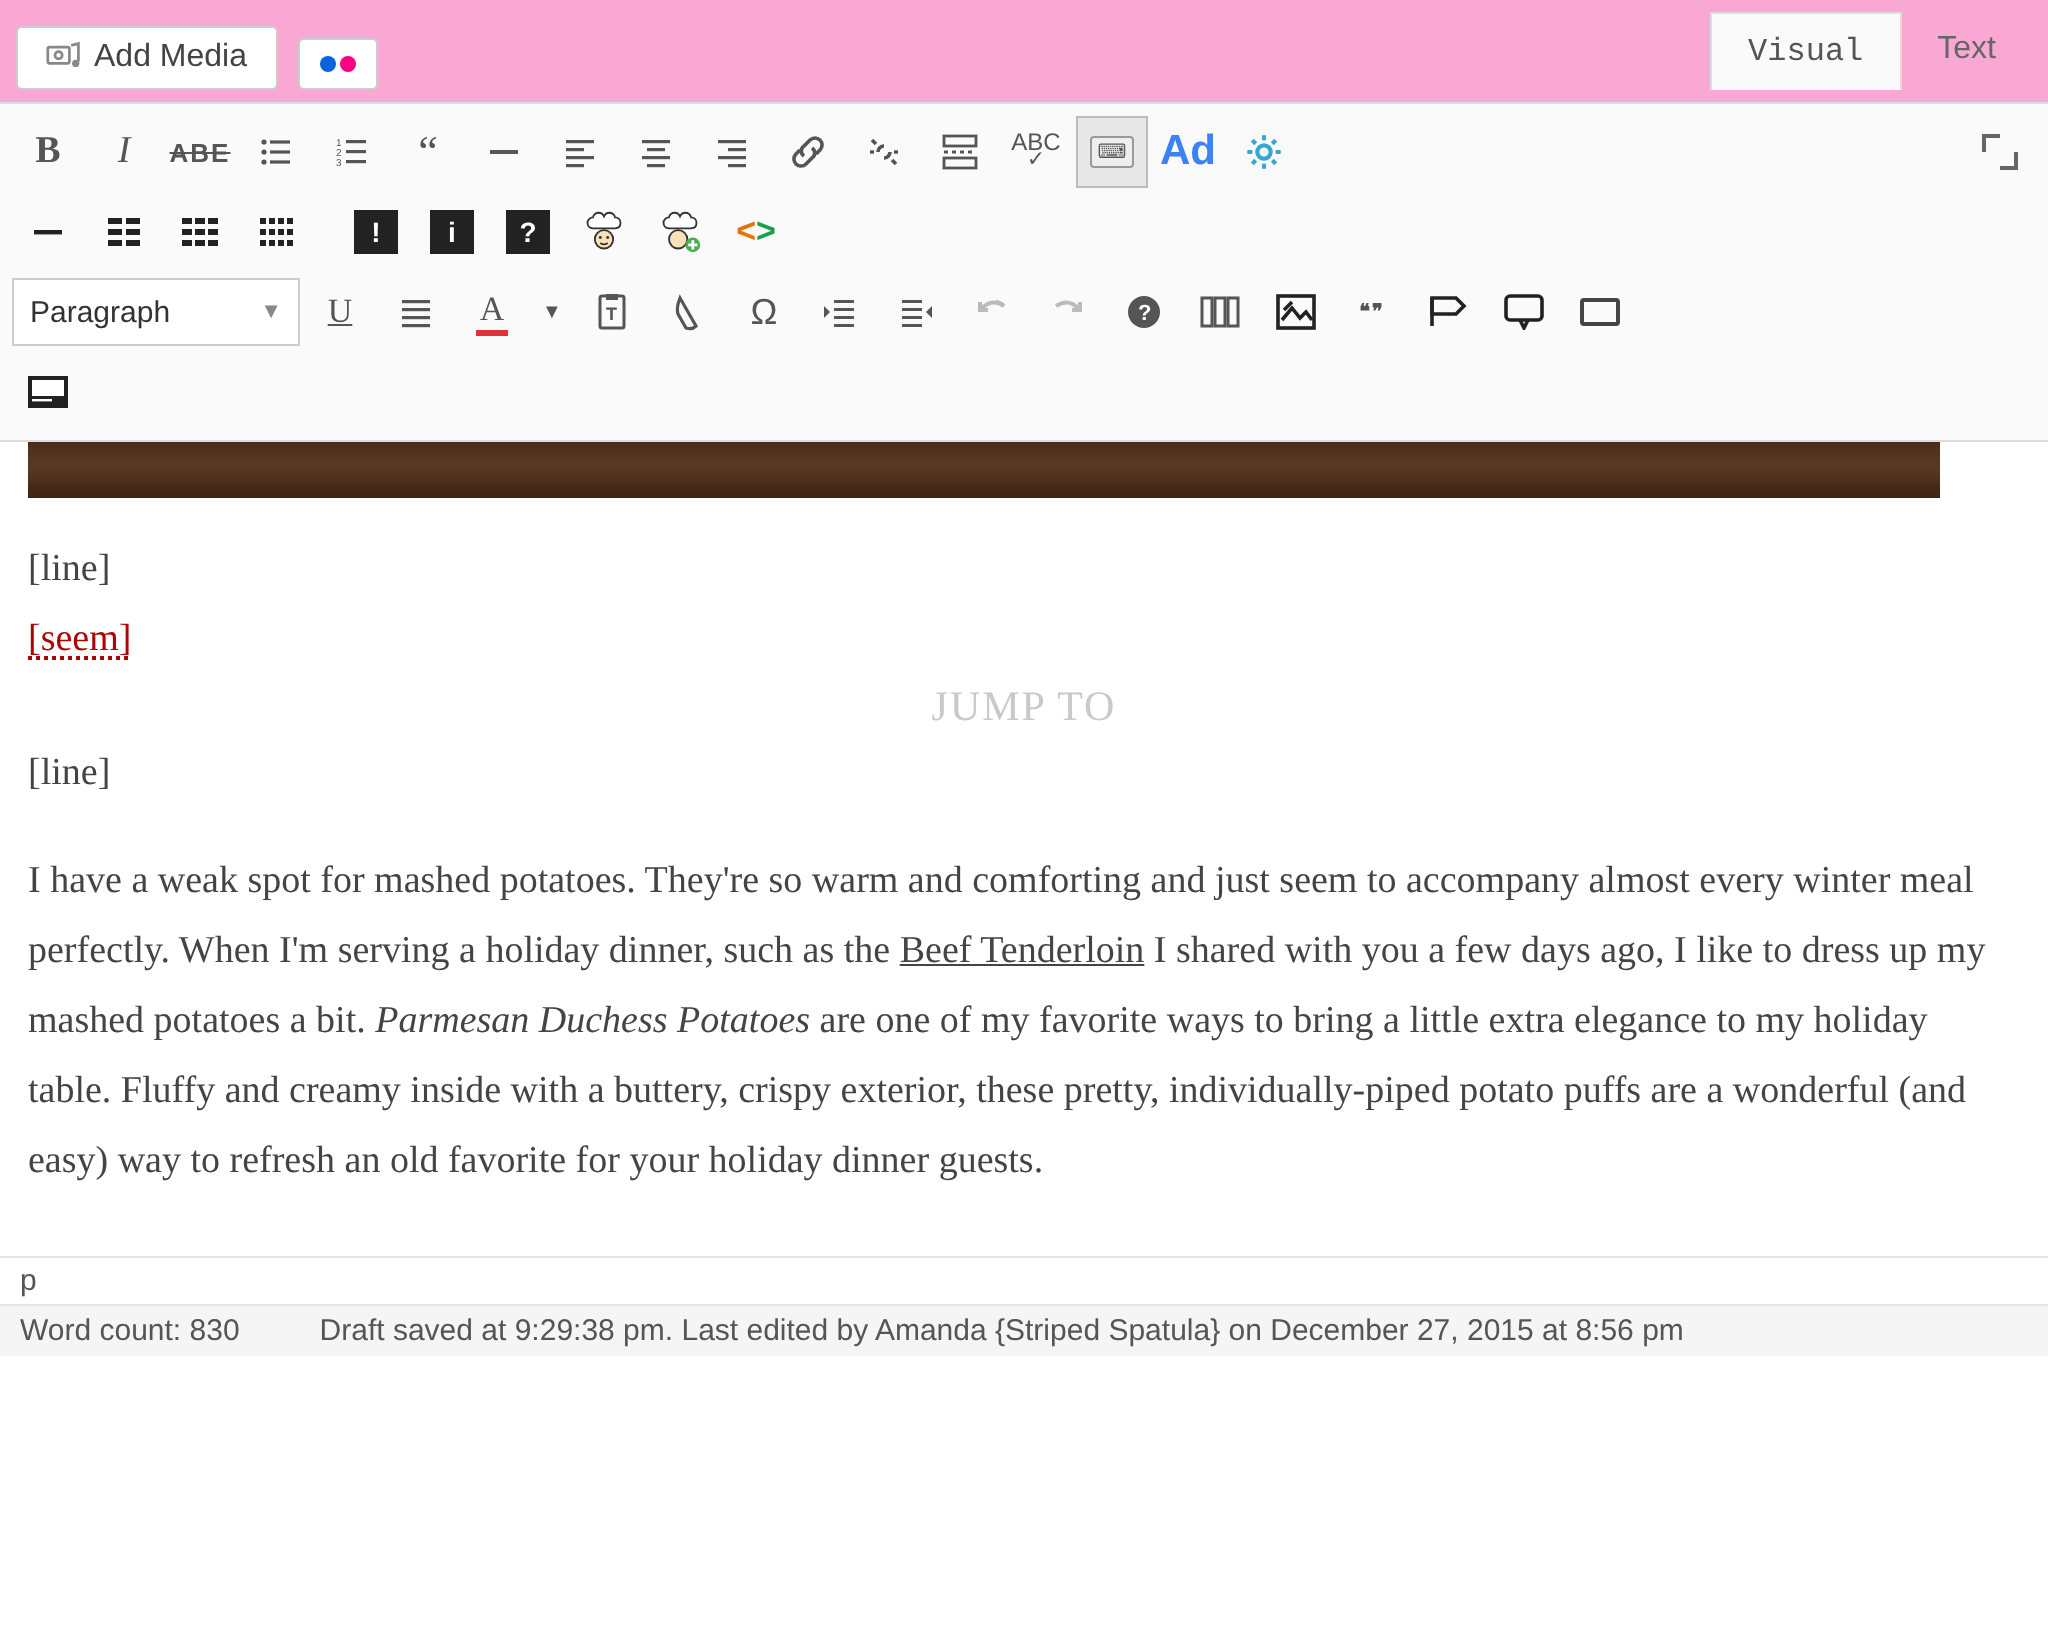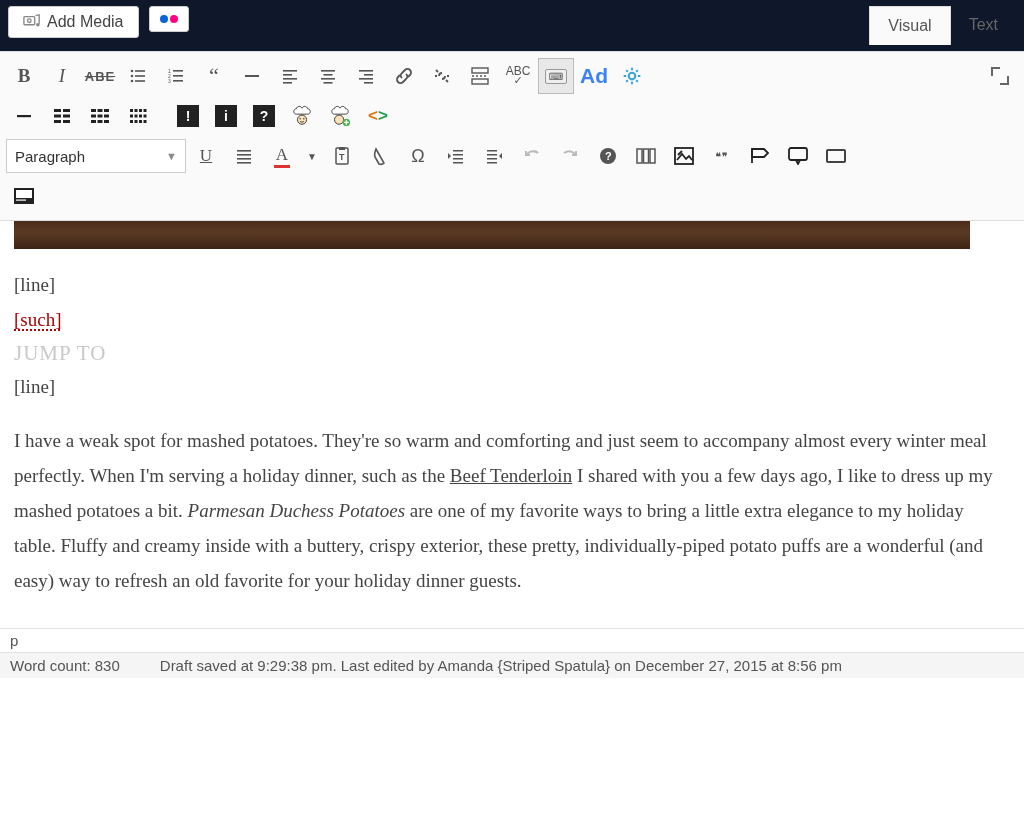--- a/index.html
+++ b/index.html
@@ -1,38 +1,38 @@
 <!DOCTYPE html>
 <html><head>
 <meta charset="utf-8">
 <style>
   * { box-sizing: border-box; margin: 0; padding: 0; }
   body { font-family: -apple-system, "Helvetica Neue", Arial, sans-serif; font-size:14px; color:#333; background:#fff; width:1024px; }
-  .top-row { display:flex; align-items:flex-start; padding:6px 8px; border-bottom:1px solid #ddd; background:#0f172a; }
+  .top-row { display:flex; align-items:flex-end; padding:6px 8px; border-bottom:1px solid #ddd; background:#f9a8d4; }
   .media-btn { display:flex; align-items:center; gap:6px; background:#fff; border:1px solid #ccc; border-radius:3px; padding:6px 14px; font-size:16px; color:#444; cursor:pointer; margin-right:10px; }
   .media-btn .ico { font-size:17px; color:#777; }
   .tabs { margin-left:auto; display:flex; }
   .tab { padding:10px 18px; font-size:16px; color:#666; cursor:pointer; }
-  .tab.active { background:#fafafa; border:1px solid #ddd; border-bottom:none; color:#555; }
+  .tab.active { background:#fafafa; border:1px solid #ddd; border-bottom:none; color:#555;font-family:Liberation Mono, monospace; }
   .toolbar { background:#fafafa; border-bottom:1px solid #ddd; padding:4px 6px; }
   .tbrow { display:flex; flex-wrap:wrap; align-items:center; gap:2px; padding:2px 0; }
   .tbtn { width:36px; height:36px; display:flex; align-items:center; justify-content:center; background:transparent; border:none; color:#555; font-size:17px; cursor:pointer; }
   .sep { width:10px; }
-  .format-sel { display:flex; align-items:center; justify-content:space-between; border:1px solid #ccc; background:#fff; padding:4px 8px; width:180px; height:34px; font-size:15px; cursor:pointer; }
+  .format-sel { display:flex; align-items:center; justify-content:space-between; border:1px solid #ccc; background:#fff; padding:4px 8px; width:144px; height:34px; font-size:15px; cursor:pointer; }
   .format-sel .caret { color:#888; font-size:11px; }
   .abc { font-size:12px; line-height:9px; text-align:center; }
   .abc::after{content:"✓"; display:block; font-size:11px; color:#555;}
   .kbd { border:1px solid #999; padding:1px 3px; font-size:10px; border-radius:2px; background:#eee; }
   .ad { color:#3b82f6; font-weight:bold; font-size:21px; }
   .gear { display:inline-block; width:20px; height:20px; }
   .editor { padding:0 0 0 0; }
   .wood { height:28px; background:linear-gradient(180deg,#4a2c1a 0%, #5b3a24 40%, #3d2414 100%); margin: 0 54px 18px 14px;}
   .content { padding: 0 14px 30px 14px; font-size:19px; line-height:1.85; color:#444;font-family:Liberation Serif, serif; }
   .content p { margin-bottom:0; }
-  .jump { text-align:left; color:#c9c9c9; font-size:21px; letter-spacing:1px; font-weight:500; padding:4px 0 4px; line-height:1.15; }
+  .jump { text-align:center; color:#c9c9c9; font-size:21px; letter-spacing:1px; font-weight:500; padding:4px 0 4px; line-height:1.15; }
   .ssba { color:#aa0404; text-decoration:underline dotted #aa0404; text-underline-offset:3px; }
   .linked { text-decoration:underline; }
   .italic { font-style:italic; }
   .path { border-top:1px solid #e4e4e4; padding:3px 10px; font-size:15px; color:#555; }
   .status { border-top:1px solid #e4e4e4; background:#f5f5f5; padding:4px 10px; font-size:15px; color:#555; display:flex; gap:40px; }
   svg { display:block; }
   .chef { width:22px; height:22px; }
   .flickr-dots { display:flex; gap:2px; }
   .flickr-dots span{ width:8px; height:8px; border-radius:50%; }
   .fd-b{background:#0a63dc;} .fd-p{background:#ff0084;}
@@ -373,21 +373,21 @@
           <rect x="3" y="12.5" width="10" height="1.2" fill="#fff"></rect>
         </svg>
       </button>
   </div>
 </div>
 
 <div class="editor">
   <div class="wood"></div>
   <div class="content">
     <p>[line]</p>
-    <p><span class="ssba">[such]</span></p>
+    <p><span class="ssba">[seem]</span></p>
     <div class="jump">
       <div>JUMP TO</div>
     </div>
     <p>[line]</p>
     <p style="height:18px;"></p>
     <p>
       <span>I have a weak spot for mashed potatoes. They're so warm and comforting and just seem to accompany almost every winter meal perfectly. When I'm serving a holiday dinner, such as the </span><span class="linked">Beef Tenderloin</span><span> I shared with you a few days ago, I like to dress up my mashed potatoes a bit. </span><span class="italic">Parmesan Duchess Potatoes</span><span> are one of my favorite ways to bring a little extra elegance to my holiday table. Fluffy and creamy inside with a buttery, crispy exterior, these pretty, individually-piped potato puffs are a wonderful (and easy) way to refresh an old favorite for your holiday dinner guests.</span>
     </p>
   </div>
 </div>

